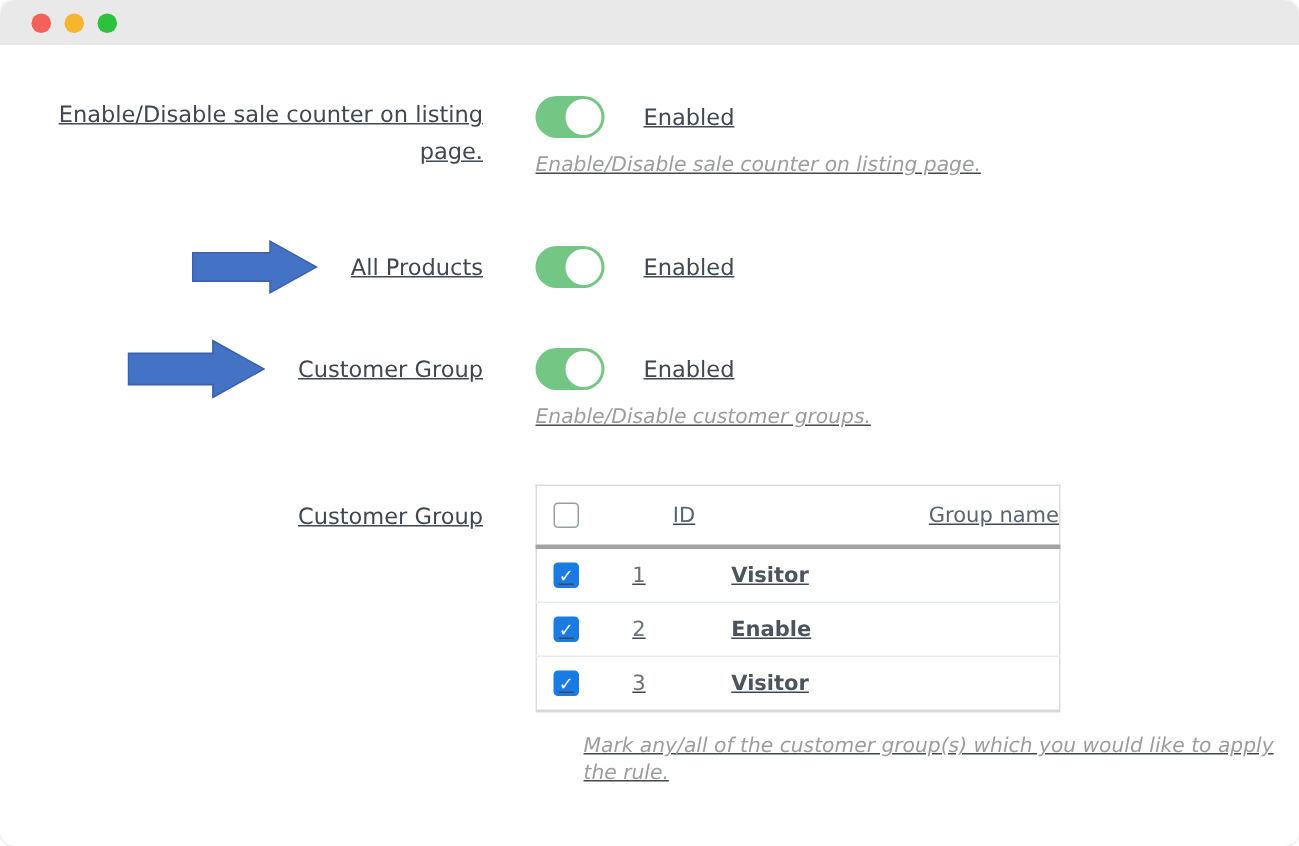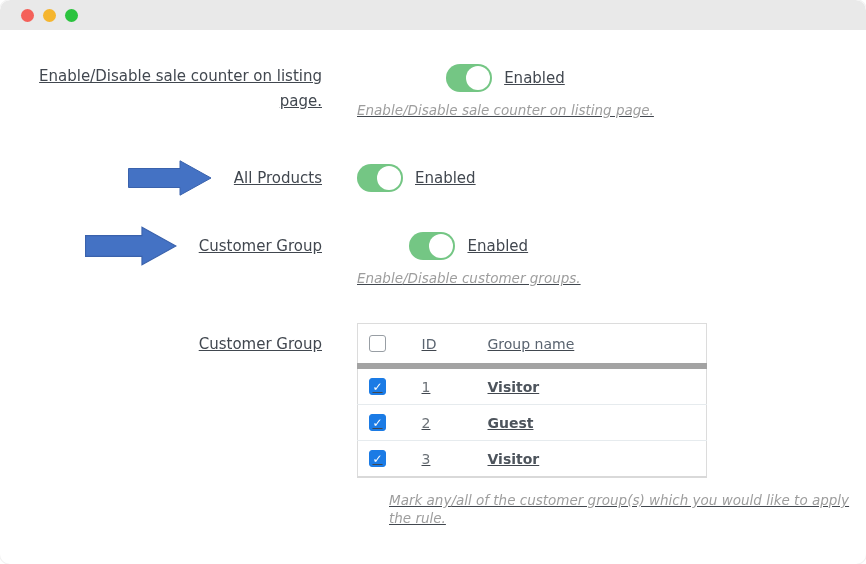--- a/index.html
+++ b/index.html
@@ -29,21 +29,21 @@
 
   .label-cell {
     width:322px; flex-shrink:0; text-align:right; position:relative;
     font-size:15px; line-height:25px; color:#41474f;
   }
   .label-cell.v-center { line-height:28px; }
   .label-cell.table-label { padding-top:9px; }
 
   .control-cell { margin-left:35px; }
 
-  .toggle-line { display:flex; align-items:center; gap:12px;justify-content:center; }
+  .toggle-line { display:flex; align-items:center; gap:26px; }
   .toggle {
     width:46px; height:28px; border-radius:15px; background:#74c684;
     position:relative; cursor:pointer; flex-shrink:0;
   }
   .toggle .knob {
     position:absolute; top:2px; right:2px; width:24px; height:24px;
     border-radius:50%; background:#ffffff;
   }
   .state-label { font-size:15px; color:#41474f; }
 
@@ -56,22 +56,22 @@
   .arrow-row3 { left:85px;  top:-6px; width:92px; height:40px; }
 
   .group-table {
     border-collapse:collapse; width:350px; table-layout:fixed;
     border:1px solid #dcdcdc; border-bottom:2px solid #d9d9d9;
     font-size:14px;
   }
   .group-table col.c-check { width:48px; }
   .group-table col.c-id    { width:58px; }
   .group-table thead th {
-    height:39px; font-weight:normal; text-align:left; color:#5a6470;
-    border-bottom:6px solid #a3a3a3; padding:0;
+    height:39px; font-weight:normal; text-align:right; color:#5a6470;
+    border-bottom:3px solid #a3a3a3; padding:0;
   }
   .group-table tbody td { height:35px; padding:0; }
   .group-table tbody tr { border-bottom:1px solid #e6ebee; }
   .group-table tbody tr:last-child { border-bottom:none; }
   .cell-pad-check { padding-left:11px !important; }
   .cell-pad-id    { padding-left:16px !important; color:#6b7177; }
   .cell-pad-name  { padding-left:24px !important; font-weight:bold; color:#4d545c;margin-top:24px; }
 
   .checkbox {
     width:17px; height:17px; border-radius:3px; box-sizing:border-box;
@@ -174,21 +174,21 @@
               <td class="cell-pad-id">1</td>
               <td class="cell-pad-name">Visitor</td>
             </tr>
             <tr>
               <td class="cell-pad-check">
                 <div class="checkbox checked">
                   <span class="check-glyph">✓</span>
                 </div>
               </td>
               <td class="cell-pad-id">2</td>
-              <td class="cell-pad-name">Guest</td>
+              <td class="cell-pad-name">Enable</td>
             </tr>
             <tr>
               <td class="cell-pad-check">
                 <div class="checkbox checked">
                   <span class="check-glyph">✓</span>
                 </div>
               </td>
               <td class="cell-pad-id">3</td>
               <td class="cell-pad-name">Visitor</td>
             </tr>

